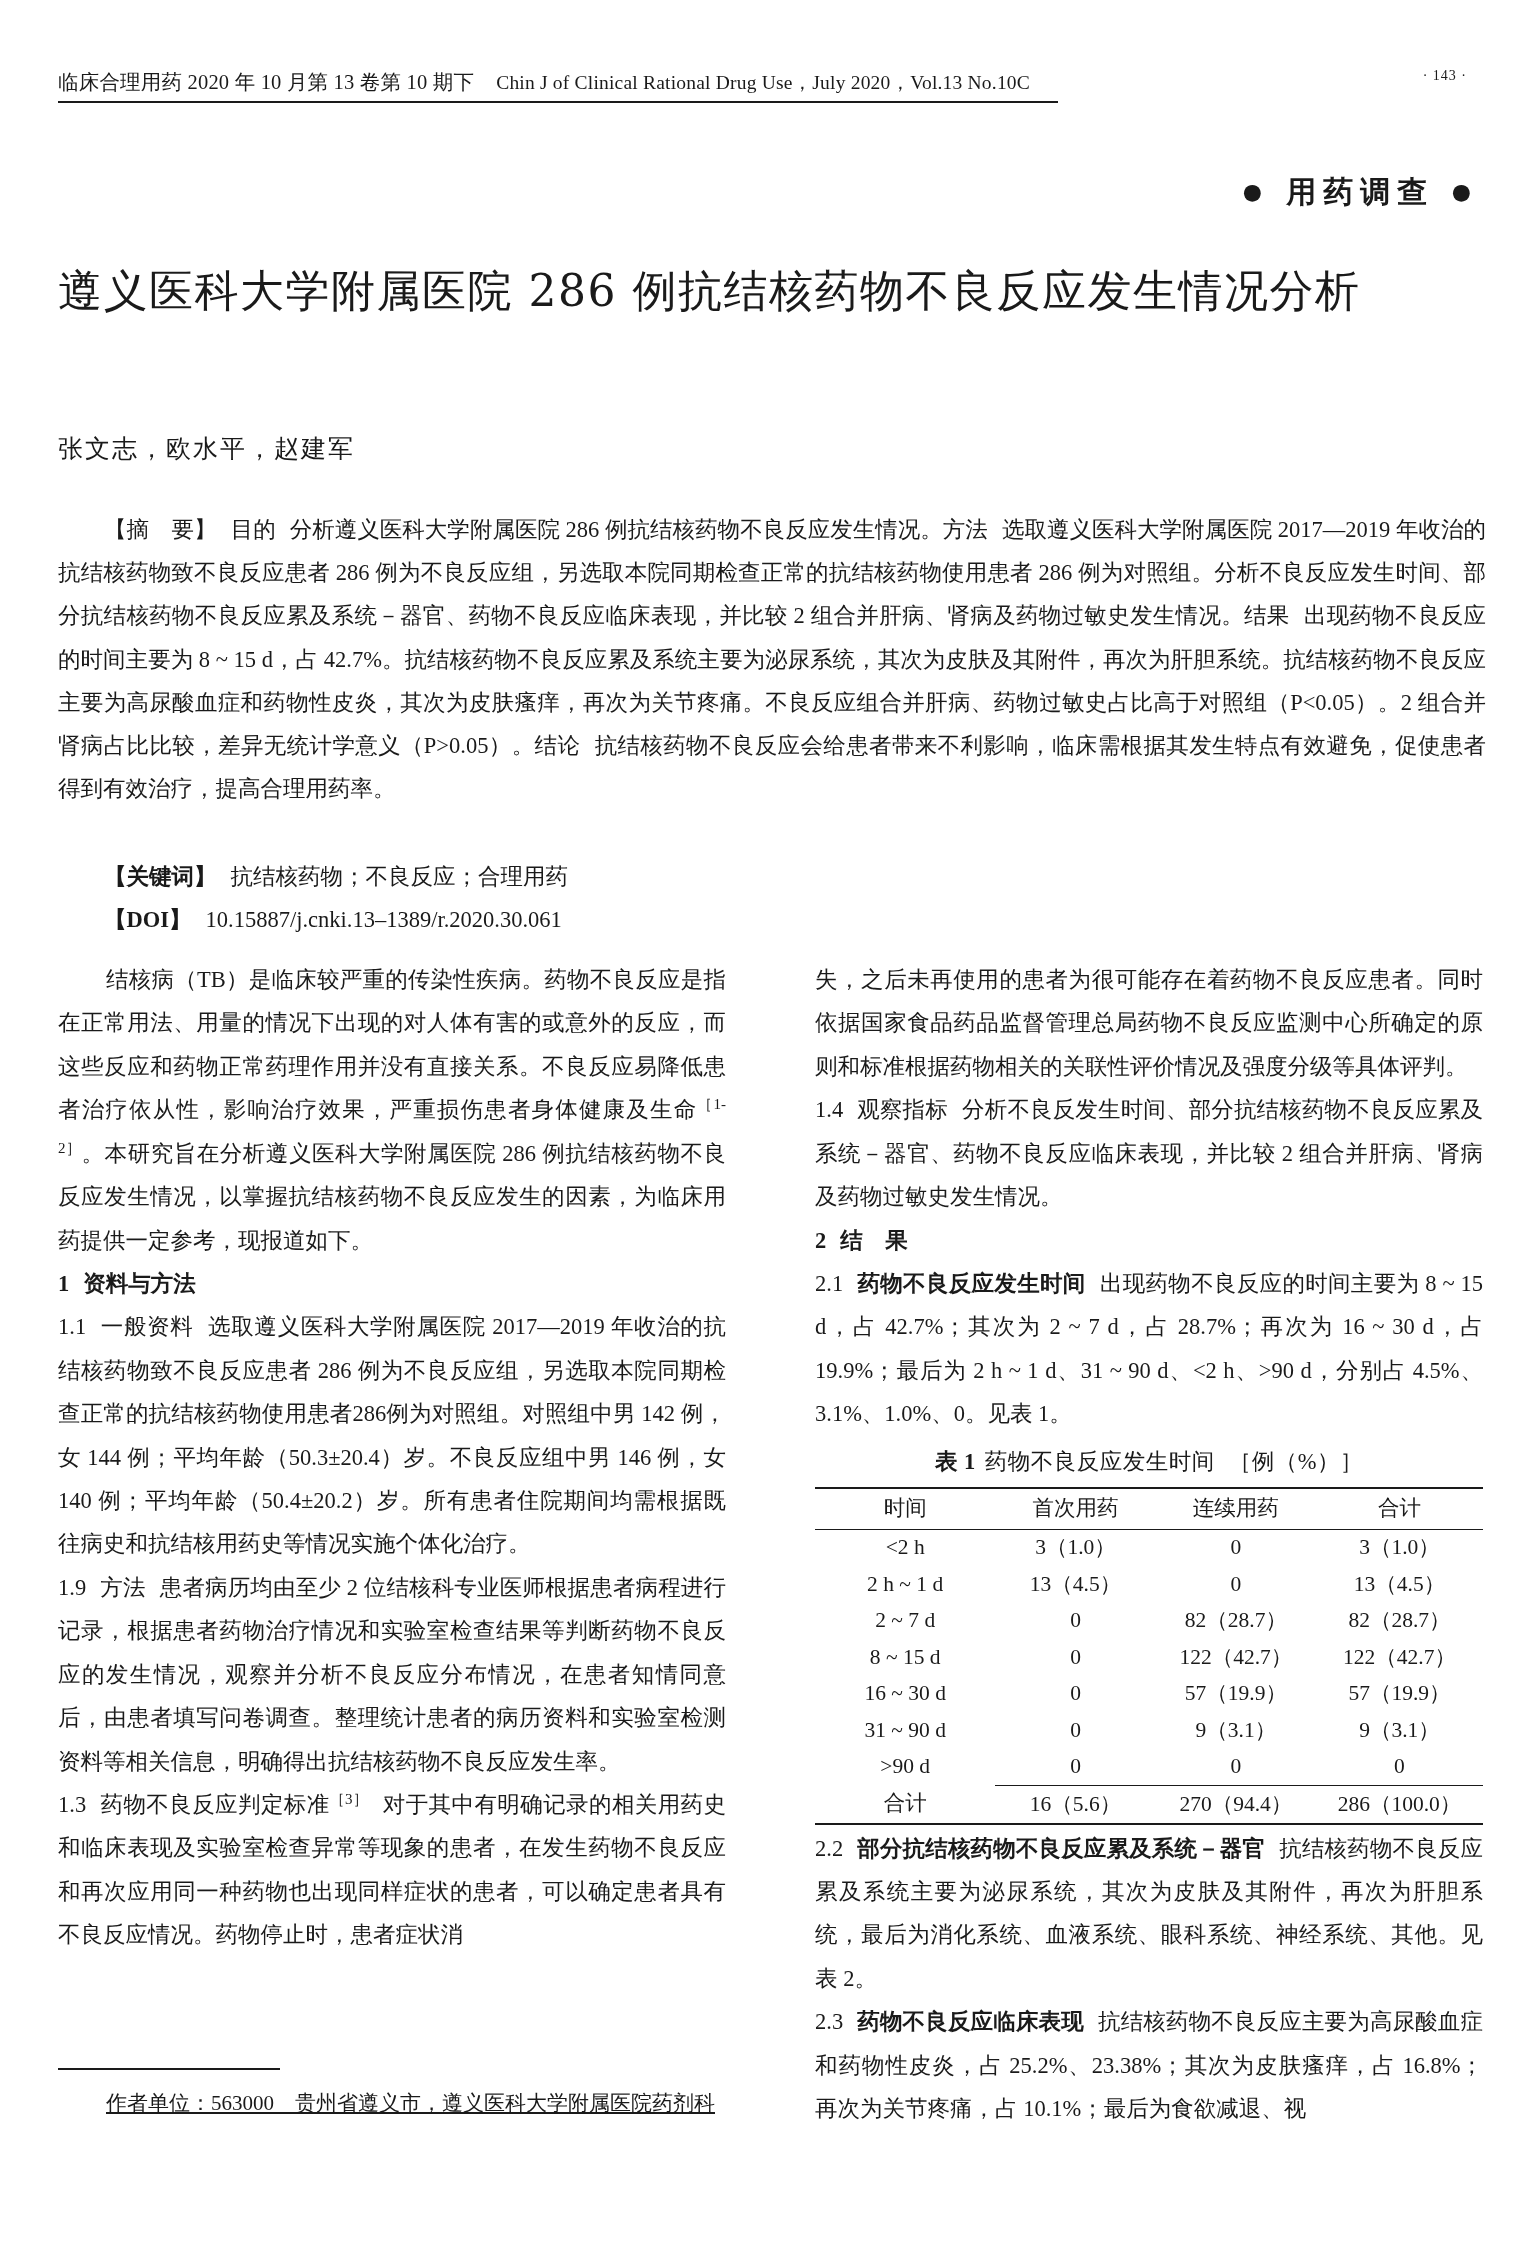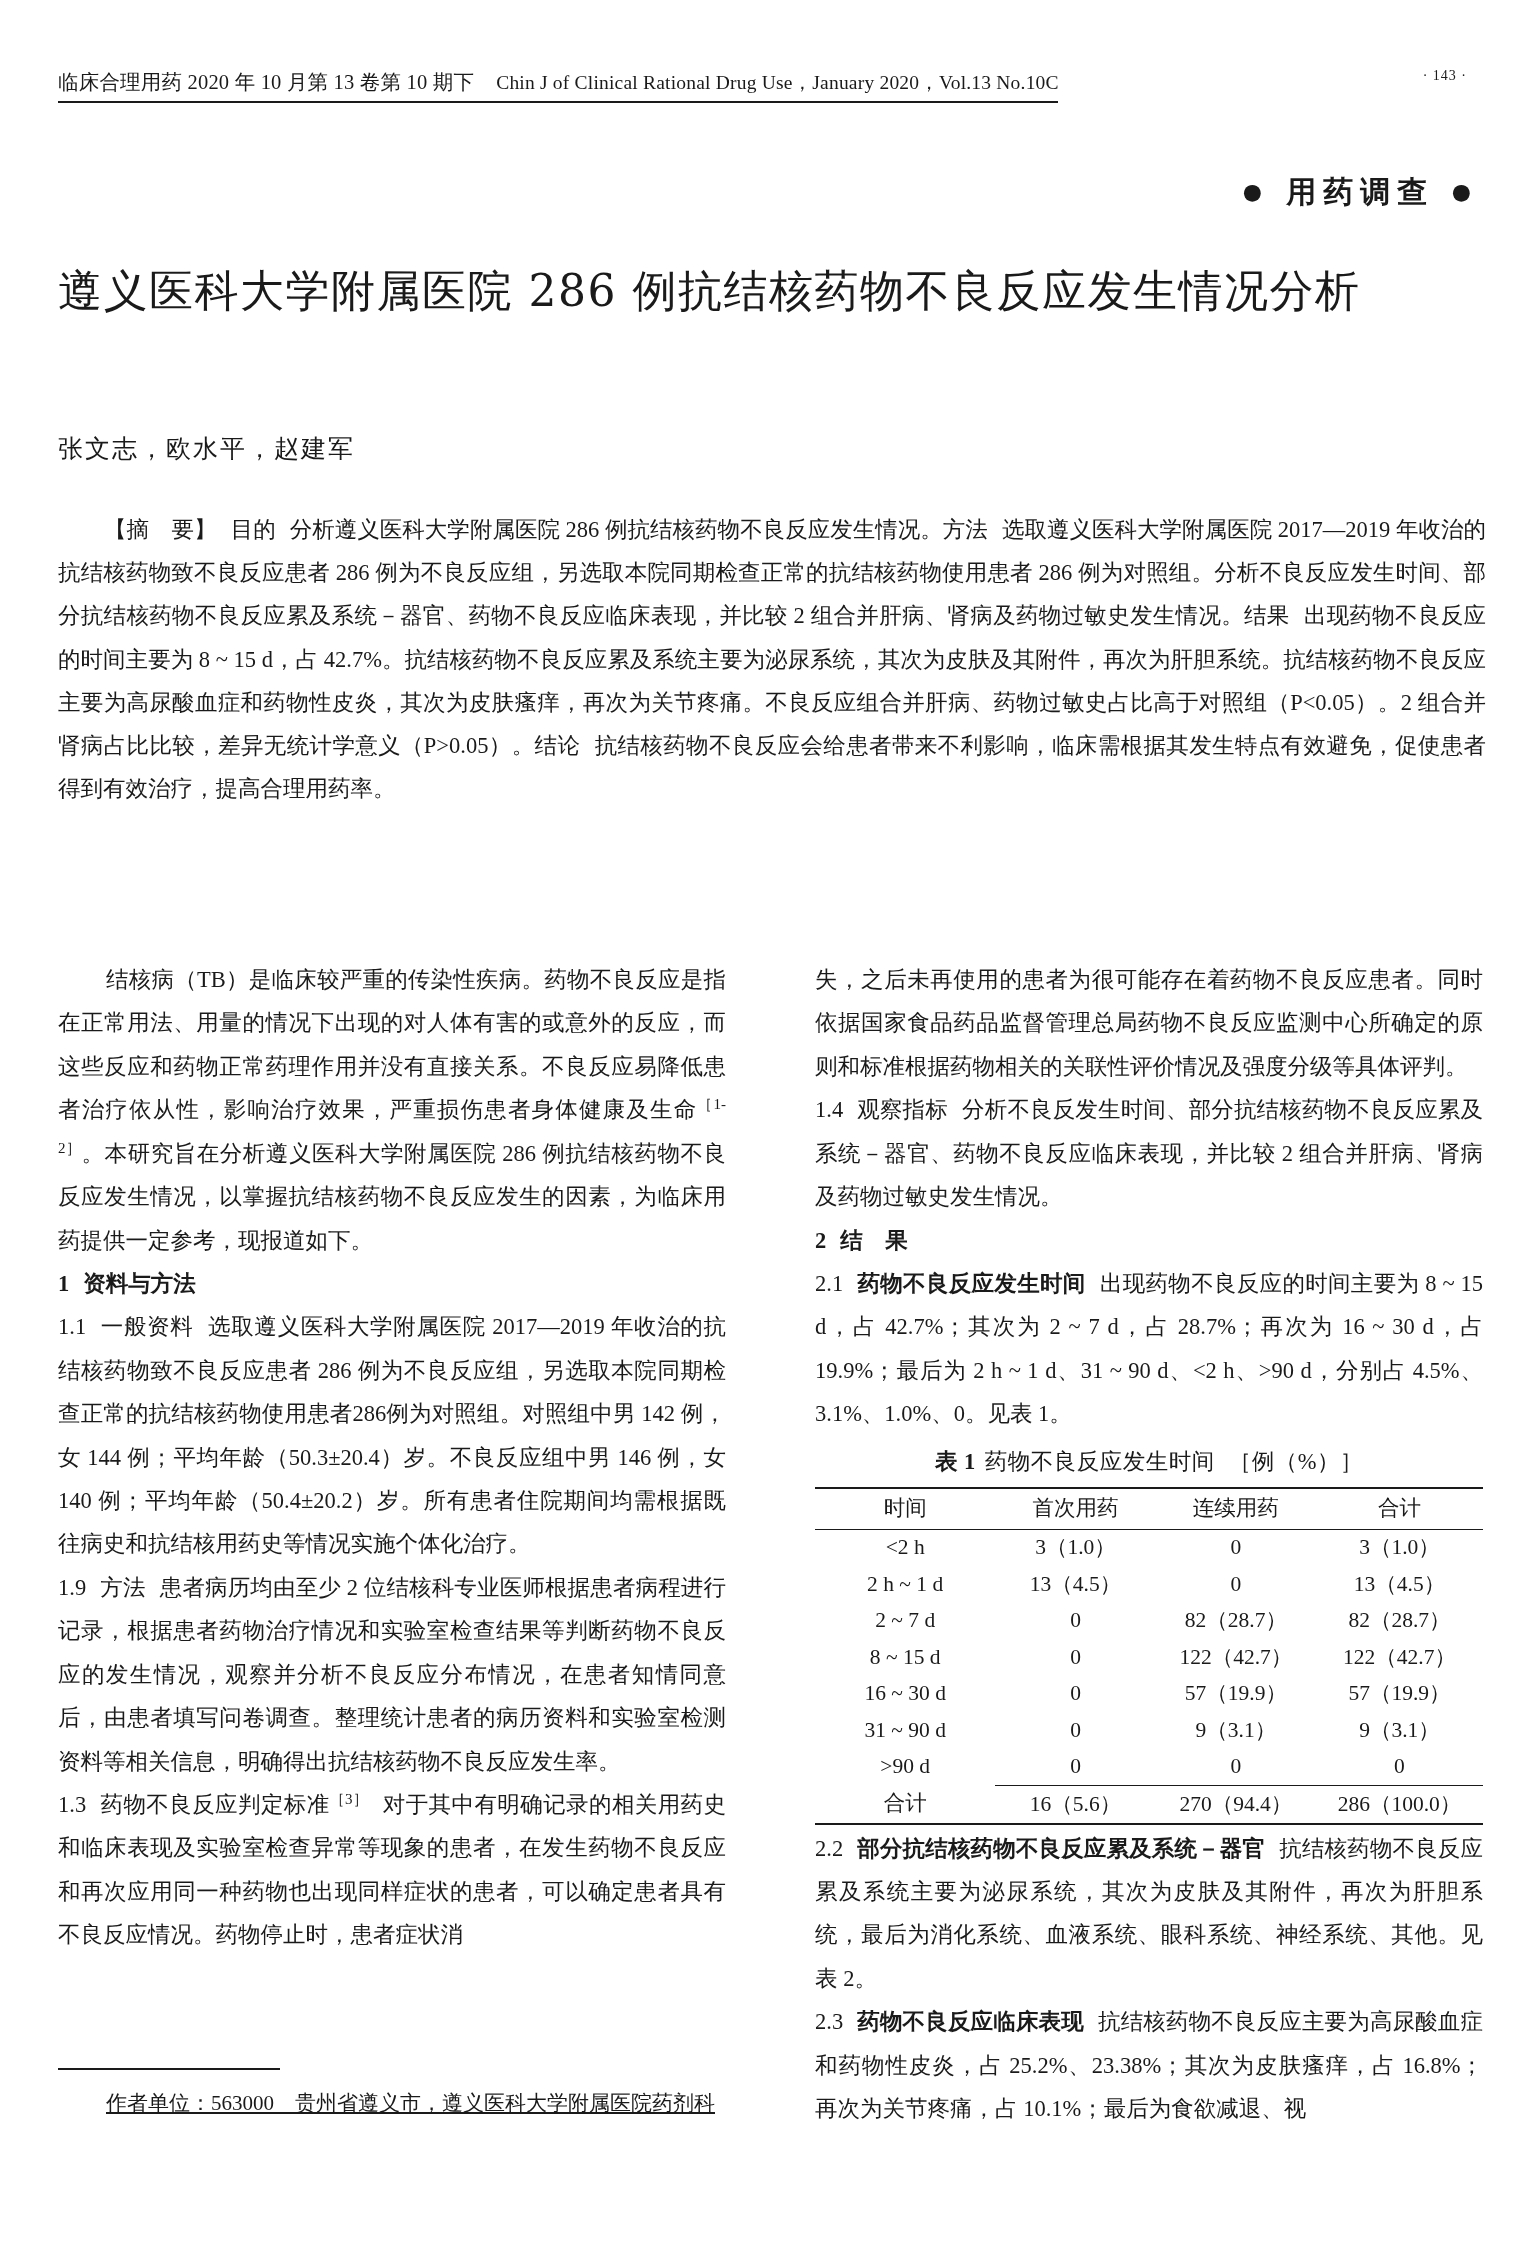--- a/index.html
+++ b/index.html
@@ -182,41 +182,49 @@
   }
   .footnote .fn-body { text-indent: 48px; text-decoration: underline; }
 </style>
 </head>
 <body>
 
 <div class="page">
 
   <div class="runhead">
     <span class="runhead-cn">临床合理用药 2020 年 10 月第 13 卷第 10 期下</span>
-    <span class="runhead-en">Chin J of Clinical Rational Drug Use，January 2020，Vol.13 No.10C</span>
+    <span class="runhead-en">Chin J of Clinical Rational Drug Use，July 2020，Vol.13 No.10C</span>
     <span class="runhead-page">· 143 ·</span>
   </div>
   <div class="rule-top"></div>
 
   <div class="colhead">
     <span class="dot">●</span>
     <span>用药调查</span>
     <span class="dot">●</span>
   </div>
 
   <div class="title">遵义医科大学附属医院 286 例抗结核药物不良反应发生情况分析</div>
 
   <div class="authors">张文志，欧水平，赵建军</div>
 
   <div class="abstract">
     <p>
       <span class="lead bk">【摘　要】</span><span class="gap"></span><span class="bk">目的</span><span class="gap"></span><span>分析遵义医科大学附属医院 286 例抗结核药物不良反应发生情况。</span><span class="bk">方法</span><span class="gap"></span><span>选取遵义医科大学附属医院 2017—2019 年收治的抗结核药物致不良反应患者 286 例为不良反应组，另选取本院同期检查正常的抗结核药物使用患者 286 例为对照组。分析不良反应发生时间、部分抗结核药物不良反应累及系统－器官、药物不良反应临床表现，并比较 2 组合并肝病、肾病及药物过敏史发生情况。</span><span class="bk">结果</span><span class="gap"></span><span>出现药物不良反应的时间主要为 8 ~ 15 d，占 42.7%。抗结核药物不良反应累及系统主要为泌尿系统，其次为皮肤及其附件，再次为肝胆系统。抗结核药物不良反应主要为高尿酸血症和药物性皮炎，其次为皮肤瘙痒，再次为关节疼痛。不良反应组合并肝病、药物过敏史占比高于对照组（P&lt;0.05）。2 组合并肾病占比比较，差异无统计学意义（P&gt;0.05）。</span><span class="bk">结论</span><span class="gap"></span><span>抗结核药物不良反应会给患者带来不利影响，临床需根据其发生特点有效避免，促使患者得到有效治疗，提高合理用药率。</span>
     </p>
   </div>
 
+  <div class="kw">
+    <div class="row">
+      <span class="lbl">【关键词】</span><span class="gap"></span><span>抗结核药物；不良反应；合理用药</span>
+    </div>
+    <div class="row">
+      <span class="lbl">【DOI】</span><span class="gap"></span><span>10.15887/j.cnki.13–1389/r.2020.30.061</span>
+    </div>
+  </div>
 
   <div class="cols">
 
     <div class="col left">
       <p class="ind"><span>结核病（TB）是临床较严重的传染性疾病。药物不良反应是指在正常用法、用量的情况下出现的对人体有害的或意外的反应，而这些反应和药物正常药理作用并没有直接关系。不良反应易降低患者治疗依从性，影响治疗效果，严重损伤患者身体健康及生命</span><span class="sup">［1-2］</span><span>。本研究旨在分析遵义医科大学附属医院 286 例抗结核药物不良反应发生情况，以掌握抗结核药物不良反应发生的因素，为临床用药提供一定参考，现报道如下。</span></p>
 
       <p><span class="sec">1</span><span class="gap"></span><span class="sec">资料与方法</span></p>
 
       <p><span>1.1</span><span class="gap"></span><span>一般资料</span><span class="gap"></span><span>选取遵义医科大学附属医院 2017—2019 年收治的抗结核药物致不良反应患者 286 例为不良反应组，另选取本院同期检查正常的抗结核药物使用患者286例为对照组。对照组中男 142 例，女 144 例；平均年龄（50.3±20.4）岁。不良反应组中男 146 例，女 140 例；平均年龄（50.4±20.2）岁。所有患者住院期间均需根据既往病史和抗结核用药史等情况实施个体化治疗。</span></p>
 

